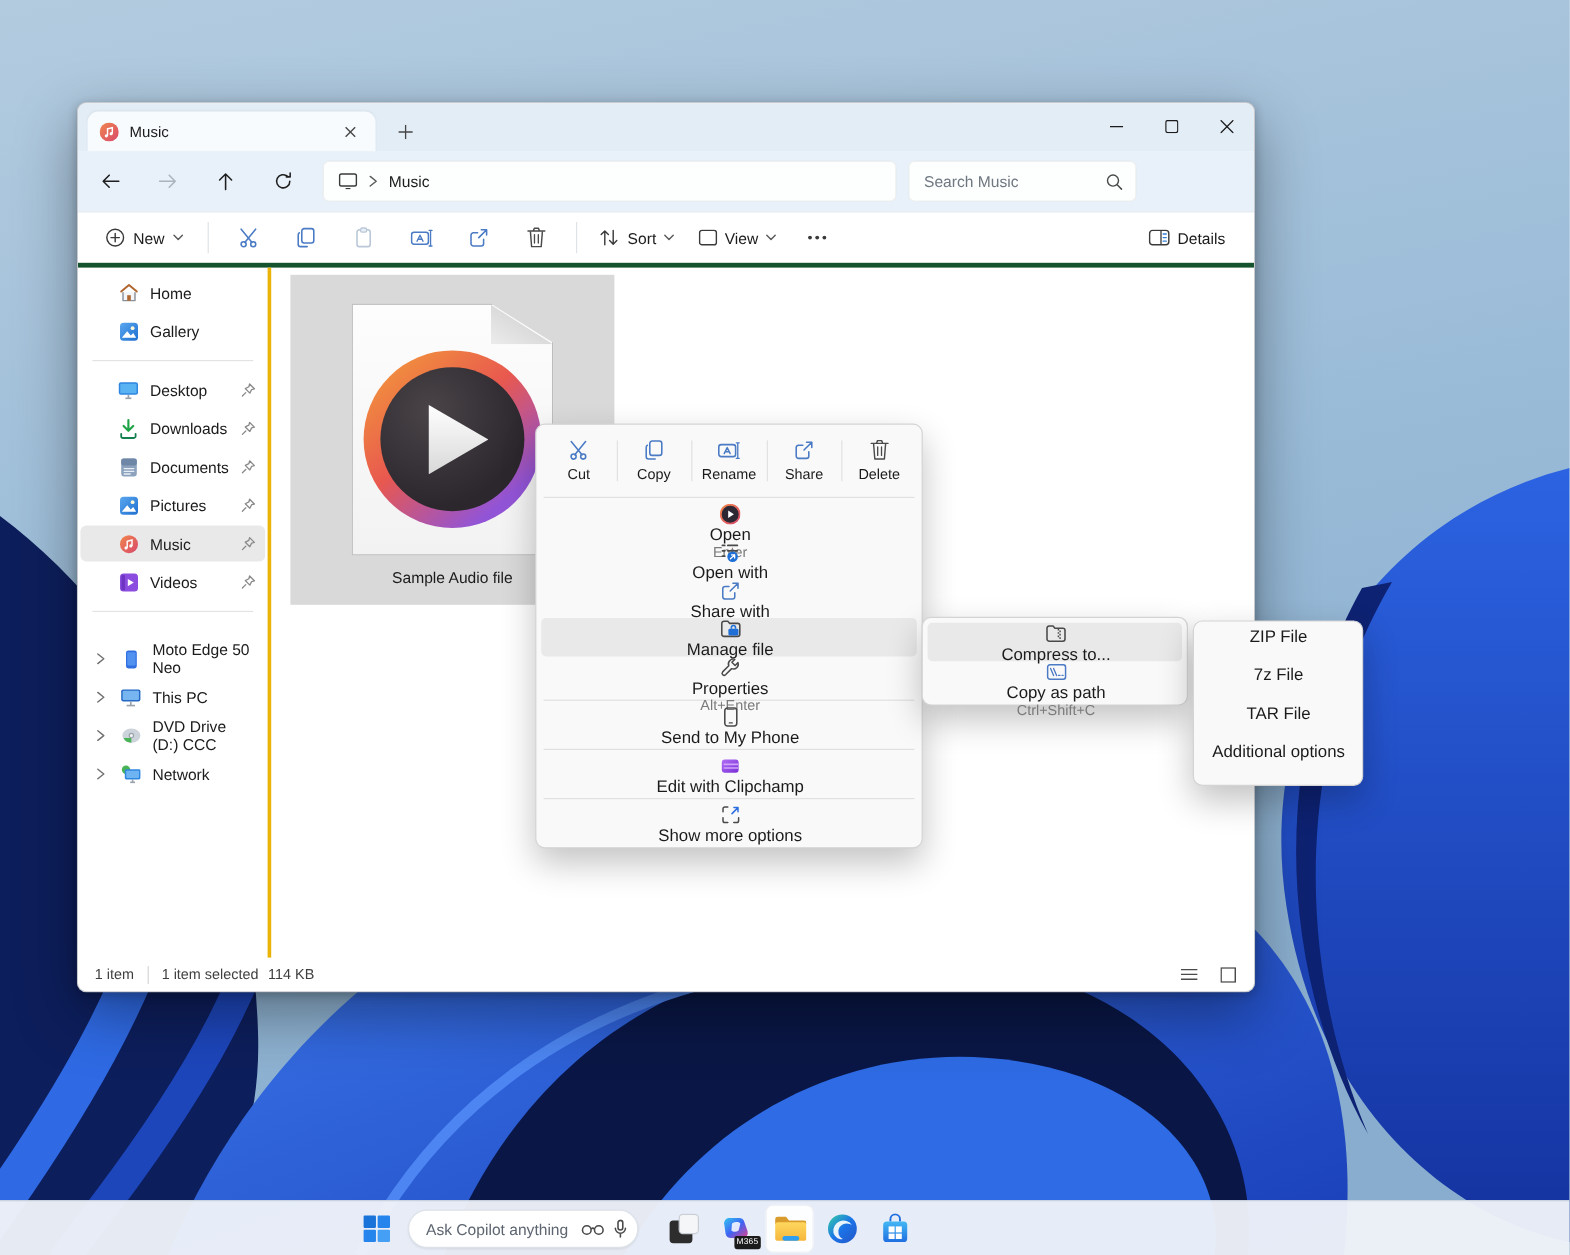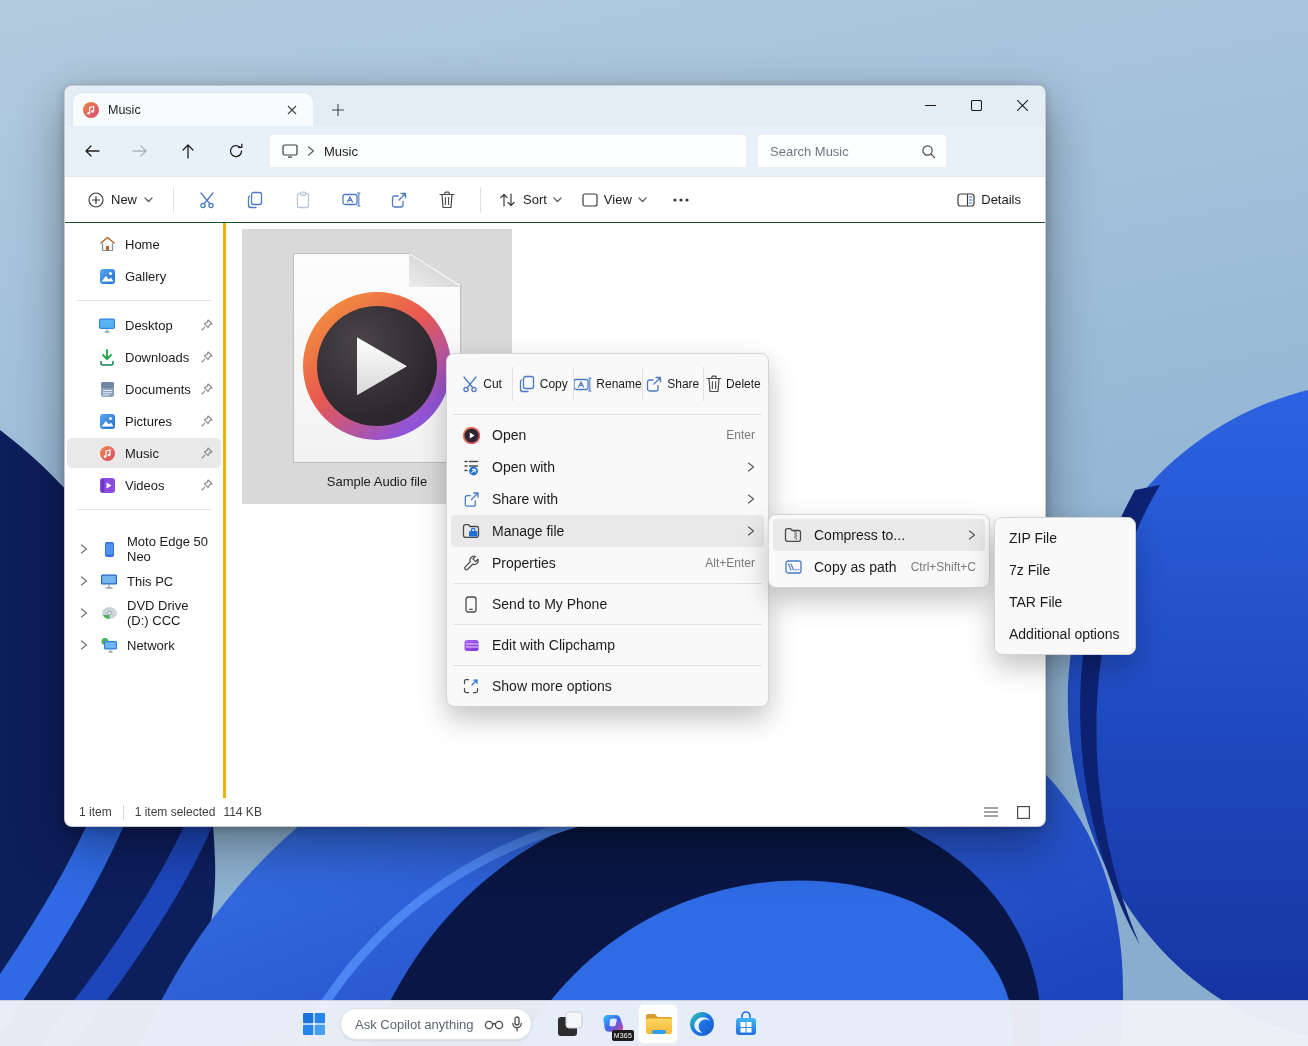--- a/index.html
+++ b/index.html
@@ -33,21 +33,21 @@
   .nav-btn:first-child { margin-left:10px; }
   .addressbar { margin-left:16px; width:478px; height:34px; background:#fdfefe; border-radius:5px;
     border:1px solid rgba(0,0,0,.06); display:flex; align-items:center; padding:0 12px; gap:9px;
     font-size:13px; color:#1b1b1b; }
   .searchbox { margin-left:10px; width:190px; height:34px; background:#fdfefe; border-radius:5px;
     border:1px solid rgba(0,0,0,.06); display:flex; align-items:center; padding:0 10px 0 12px; }
   .searchbox input { border:none; outline:none; background:transparent; font-size:13px; flex:1; width:100px;
     font-family:"Liberation Sans",sans-serif; color:#1b1b1b; }
   .searchbox input::placeholder { color:#6f7780; }
 
-  .toolbar { height:47px; background:#fff; border-top:1px solid #e2e8ee; border-bottom:1px solid #14532d;
+  .toolbar { height:47px; background:#fff; border-top:1px solid #e2e8ee; border-bottom:4px solid #14532d;
     display:flex; align-items:center; flex:none; }
   .tb-new { margin-left:12px; display:flex; align-items:center; gap:7px; padding:7px 11px;
     border-radius:5px; font-size:13px; color:#1b1b1b; }
   .tb-sep { width:1px; height:26px; background:#dfe3e7; margin:0 9px; flex:none; }
   .tb-icon { width:40px; height:36px; margin:0 4px; border-radius:5px; display:flex;
     align-items:center; justify-content:center; flex:none; }
   .tb-group { display:flex; align-items:center; gap:6px; padding:7px 10px; border-radius:5px;
     font-size:13px; color:#1b1b1b; }
   .tb-right { margin-left:auto; margin-right:14px; }
 
@@ -87,26 +87,26 @@
   .st-sep { width:1px; height:15px; background:#d6d6d6; margin:0 11px; }
   .st-size { margin-left:8px; }
   .st-right { margin-left:auto; display:flex; gap:12px; align-items:center; }
   .st-btn { width:20px; height:20px; display:flex; align-items:center; justify-content:center; }
 
   
   .menu { position:absolute; background:#f9f9f9; border:1px solid #d4d4d4; border-radius:8px;
     box-shadow:0 12px 28px rgba(0,0,0,.24); padding:4px; z-index:20; }
   #context-menu { left:446px; top:353px; width:323px; }
   .quick-row { display:flex; height:52px; }
-  .quick-cell { flex:1; display:flex; flex-direction:row; align-items:center; justify-content:center;
+  .quick-cell { flex:1; display:flex; flex-direction:column; align-items:center; justify-content:center;
     gap:4px; font-size:12px; color:#1b1b1b; border-radius:4px; position:relative; }
   .quick-cell + .quick-cell::before { content:""; position:absolute; left:0; top:9px; bottom:9px; width:1px; background:#e2e2e2; }
   .menu-sep { height:1px; background:#e0e0e0; margin:4px 2px; }
-  .menu-item { height:32px; display:flex; align-items:center; gap:12px; padding:0 9px 0 11px;
-    border-radius:4px; font-size:14px; color:#1b1b1b; }
+  .menu-item { height:32px; display:flex; align-items:center; gap:0; padding:0 9px 0 11px;
+    border-radius:4px; font-size:14px; color:#1b1b1b;flex-direction:column; }
   .menu-item.hl { background:#e9e9e9; }
   .mi-icon { width:18px; height:18px; display:flex; align-items:center; justify-content:center; flex:none; }
   .mi-label { flex:1; white-space:nowrap; }
   .mi-shortcut { font-size:12px; color:#7a7a7a; }
   #manage-submenu { left:768px; top:514px; width:222px; }
   #compress-submenu { left:994px; top:517px; width:142px; }
   #compress-submenu .menu-item { padding-left:10px; }
 
   
   .taskbar { position:absolute; left:0; right:0; bottom:0; height:46px;

